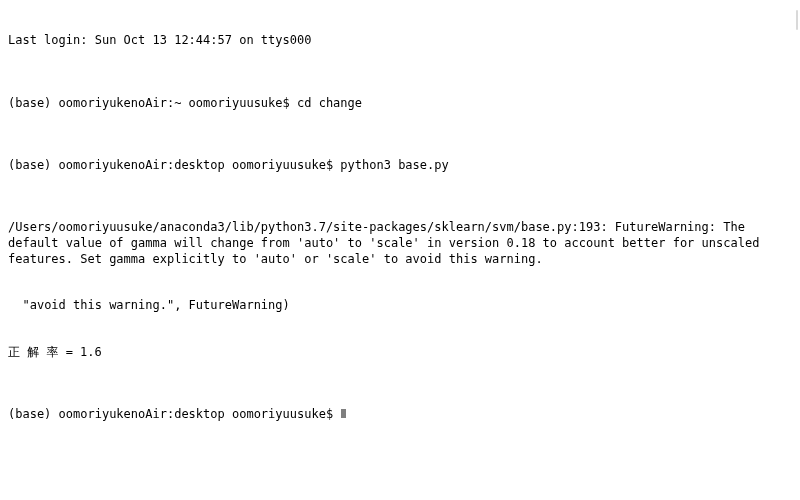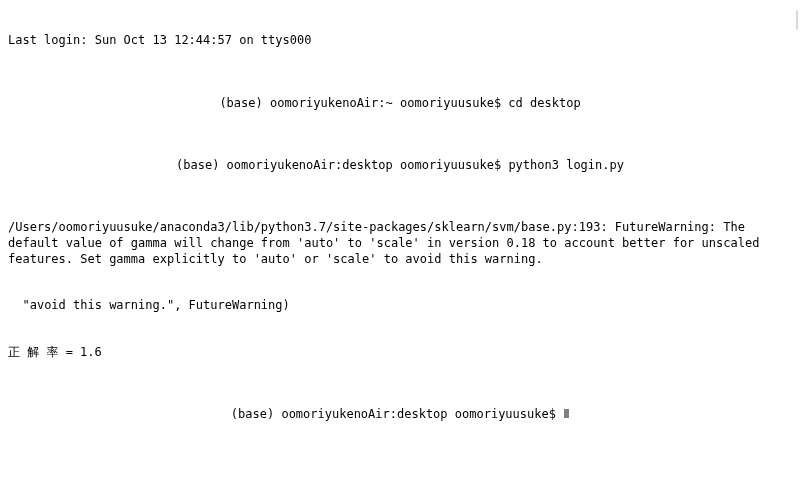--- a/index.html
+++ b/index.html
@@ -15,21 +15,21 @@
       line-height: 1.3;
       color: #000000;
       background: #ffffff;
       padding: 2px 8px;
       white-space: pre-wrap;
       word-wrap: break-word;
       height: 100%;
       position: relative;
     }
     .line { display: block; }
-    .prompt-line { display: flex; align-items: baseline; justify-content: center; }
+    .prompt-line { display: flex; align-items: baseline; }
     .prompt { white-space: pre; }
     .cmd { white-space: pre; }
     .cursor {
       display: inline-block;
       width: 5px;
       height: 9px;
       background: #7f7f7f;
       vertical-align: text-bottom;
       margin-left: 1px;
     }
@@ -43,25 +43,25 @@
       border-radius: 1px;
     }
   </style>
 </head>
 <body>
 
 <div class="terminal">
   <span class="line">Last login: Sun Oct 13 12:44:57 on ttys000</span>
 
   <span class="prompt-line">
-    <span class="prompt">(base) oomoriyukenoAir:~ oomoriyuusuke$ </span><span class="cmd">cd desktop</span>
+    <span class="prompt">(base) oomoriyukenoAir:~ oomoriyuusuke$ </span><span class="cmd">cd change</span>
   </span>
 
   <span class="prompt-line">
-    <span class="prompt">(base) oomoriyukenoAir:desktop oomoriyuusuke$ </span><span class="cmd">python3 login.py</span>
+    <span class="prompt">(base) oomoriyukenoAir:desktop oomoriyuusuke$ </span><span class="cmd">python3 base.py</span>
   </span>
 
   <span class="line">/Users/oomoriyuusuke/anaconda3/lib/python3.7/site-packages/sklearn/svm/base.py:193: FutureWarning: The default value of gamma will change from 'auto' to 'scale' in version 0.18 to account better for unscaled features. Set gamma explicitly to 'auto' or 'scale' to avoid this warning.</span>
   <span class="line">  "avoid this warning.", FutureWarning)</span>
   <span class="line">正 解 率 = 1.6</span>
 
   <span class="prompt-line">
     <span class="prompt">(base) oomoriyukenoAir:desktop oomoriyuusuke$ </span><span class="cursor"></span>
   </span>
 

